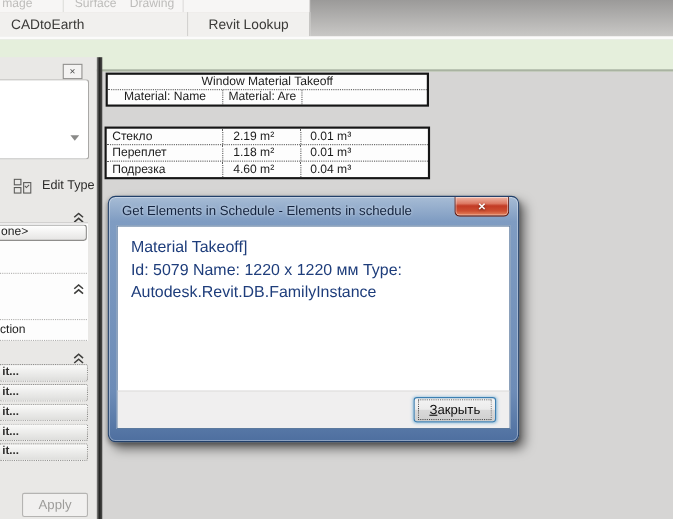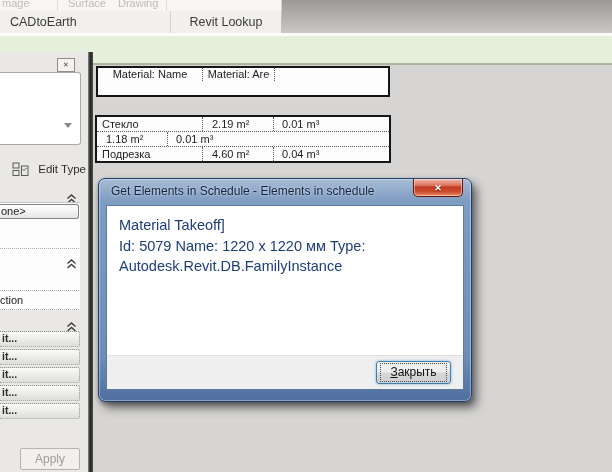--- a/index.html
+++ b/index.html
@@ -174,33 +174,35 @@
     <div class="edit-btn" style="top:333px"><span>it...</span></div>
     <div class="edit-btn" style="top:351px"><span>it...</span></div>
 
     <div class="apply-btn">
       <span>Apply</span>
     </div>
   </div>
   <div class="divider"></div>
 
   <div class="sched-head">
+    <div class="sched-title">Window Material Takeoff</div>
     <div class="sched-cols">
       <div class="c c1">Material: Name</div>
       <div class="c c2">Material: Are</div>
     </div>
   </div>
 
   <div class="sched-body">
     <div class="srow">
       <div class="d d1">Стекло</div>
       <div class="d d2">2.19 m²</div>
       <div class="d d3">0.01 m³</div>
     </div>
     <div class="srow">
+      <div class="d d1">Переплет</div>
       <div class="d d2">1.18 m²</div>
       <div class="d d3">0.01 m³</div>
     </div>
     <div class="srow">
       <div class="d d1">Подрезка</div>
       <div class="d d2">4.60 m²</div>
       <div class="d d3">0.04 m³</div>
     </div>
   </div>
 

